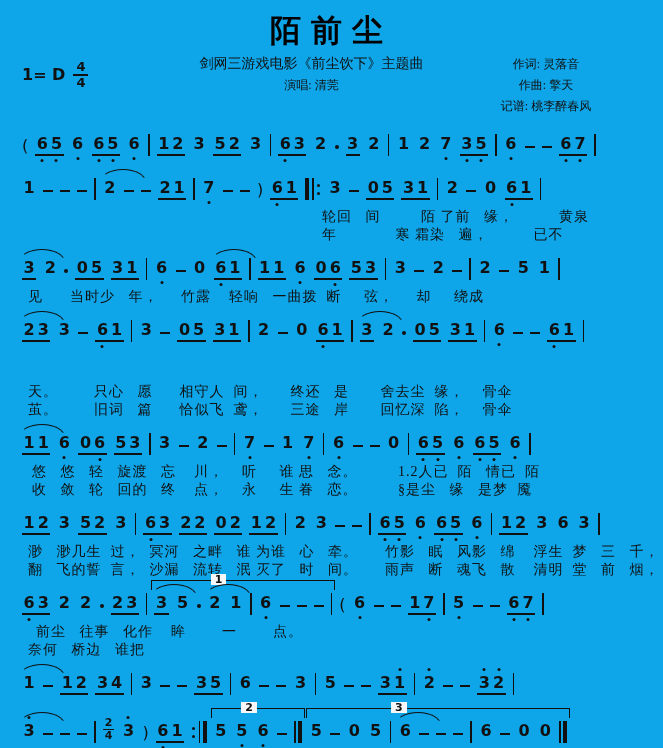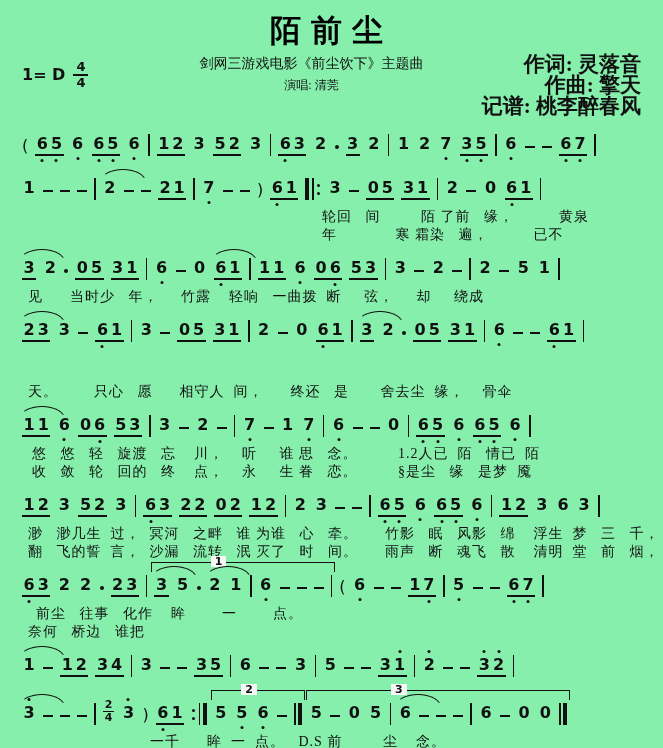--- a/index.html
+++ b/index.html
@@ -1,34 +1,34 @@
 <!DOCTYPE html>
 <html><head>
 <meta charset="utf-8">
 <style>
   html,body{margin:0;padding:0;}
   body{background:#e8e8e8;font-family:"DejaVu Sans",sans-serif;}
   .page{
     position:relative;width:663px;height:748px;margin:0 auto;
-    background:#86efac;color:#111;overflow:hidden;box-sizing:border-box;
+    background:#0ea5e9;color:#111;overflow:hidden;box-sizing:border-box;
     padding:8px 22px 6px 22px;
   }
   
   h1.title{
     margin:2px 0 2px 0;text-align:center;font-size:31px;letter-spacing:10px;
     font-family:"DejaVu Serif","Liberation Serif",serif;font-weight:bold;color:#000;
   }
   .meta{display:flex;align-items:flex-start;margin-top:2px;}
   .keysig{width:150px;font-weight:bold;font-size:16px;display:flex;align-items:center;gap:8px;padding-top:6px;}
   .bigfrac{display:inline-flex;flex-direction:column;align-items:center;font-size:13px;line-height:1.05;font-weight:bold;}
   .bigfrac .ftop{border-bottom:2px solid #111;padding:0 3px;}
   .cmeta{flex:1;text-align:center;font-family:"Liberation Serif","DejaVu Serif",serif;}
   .cmeta .subtitle{font-size:14px;line-height:20px;}
   .cmeta .singer{font-size:12px;line-height:22px;}
-  .rmeta{width:190px;font-family:"Liberation Serif","DejaVu Serif",serif;font-size:21px;line-height:21px;text-align:right;font-weight:bold;}
+  .rmeta{width:190px;font-family:"Liberation Serif","DejaVu Serif",serif;font-size:12px;line-height:21px;text-align:center;}
   
   #score{margin-top:4px;}
   .system{margin-bottom:1px;}
   .notes{
     display:flex;align-items:flex-end;gap:7px;
     padding:13px 0 8px 0;min-height:22px;position:relative;
   }
   .tok{display:inline-flex;font-weight:bold;font-size:16px;line-height:1;
        padding-bottom:2px;border-bottom:2.2px solid transparent;position:relative;}
   .tok.u{border-bottom-color:#111;}
@@ -397,20 +397,21 @@
           <span class="dash"></span>
           <span class="tok u">
             <span class="ch">6<span class="dlo"></span></span>
             <span class="ch">1</span>
           </span>
           <span class="barkgrp">
             <span class="vbar"></span>
           </span>
         </div>
         <div class="lyric" style="padding-left: 6px; margin-top: 33px;">天。        只心   愿      相守人  间，      终还   是       舍去尘  缘，    骨伞</div>
+        <div class="lyric" style="padding-left: 6px;">茧。        旧词   篇      恰似飞  鸢，      三途   岸       回忆深  陷，    骨伞</div>
       </div>
       <div class="system">
         <div class="notes">
           <span class="tok u arc">
             <span class="ch">1</span>
             <span class="ch">1</span>
           </span>
           <span class="tok">
             <span class="ch">6<span class="dlo"></span></span>
           </span>

